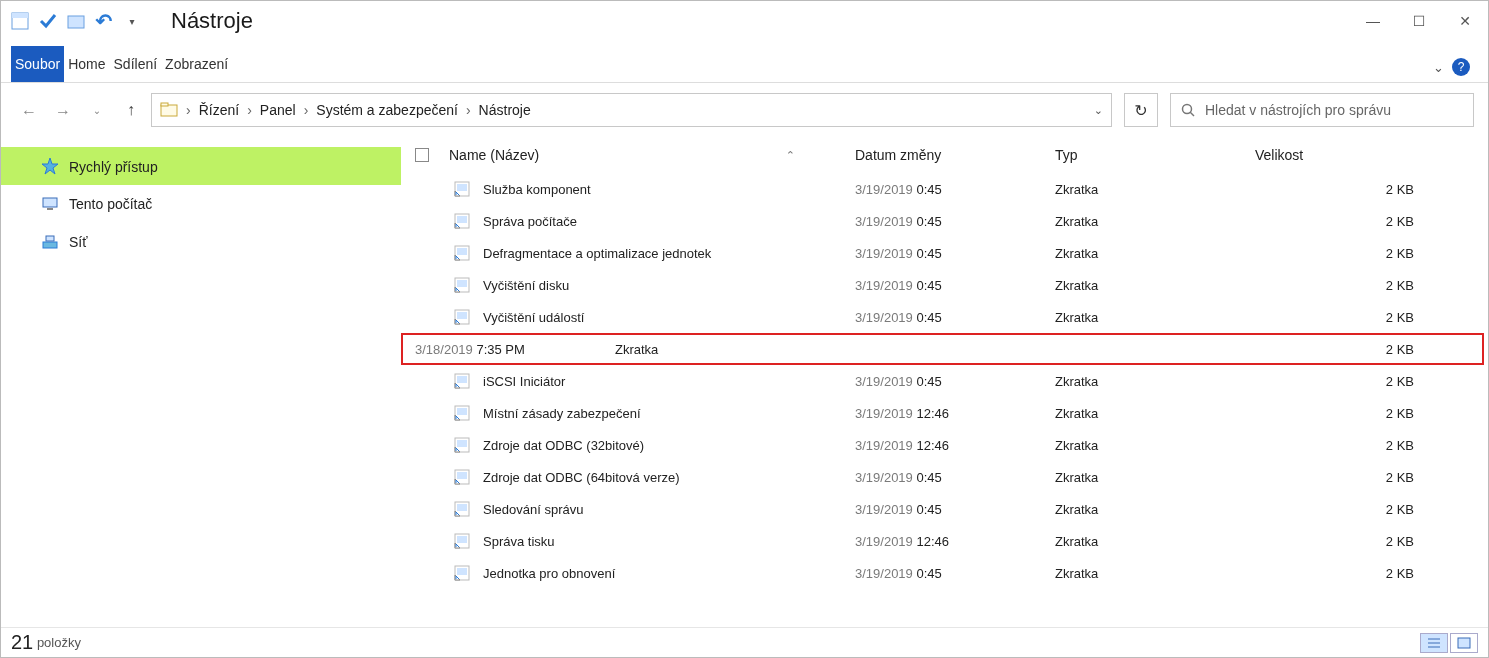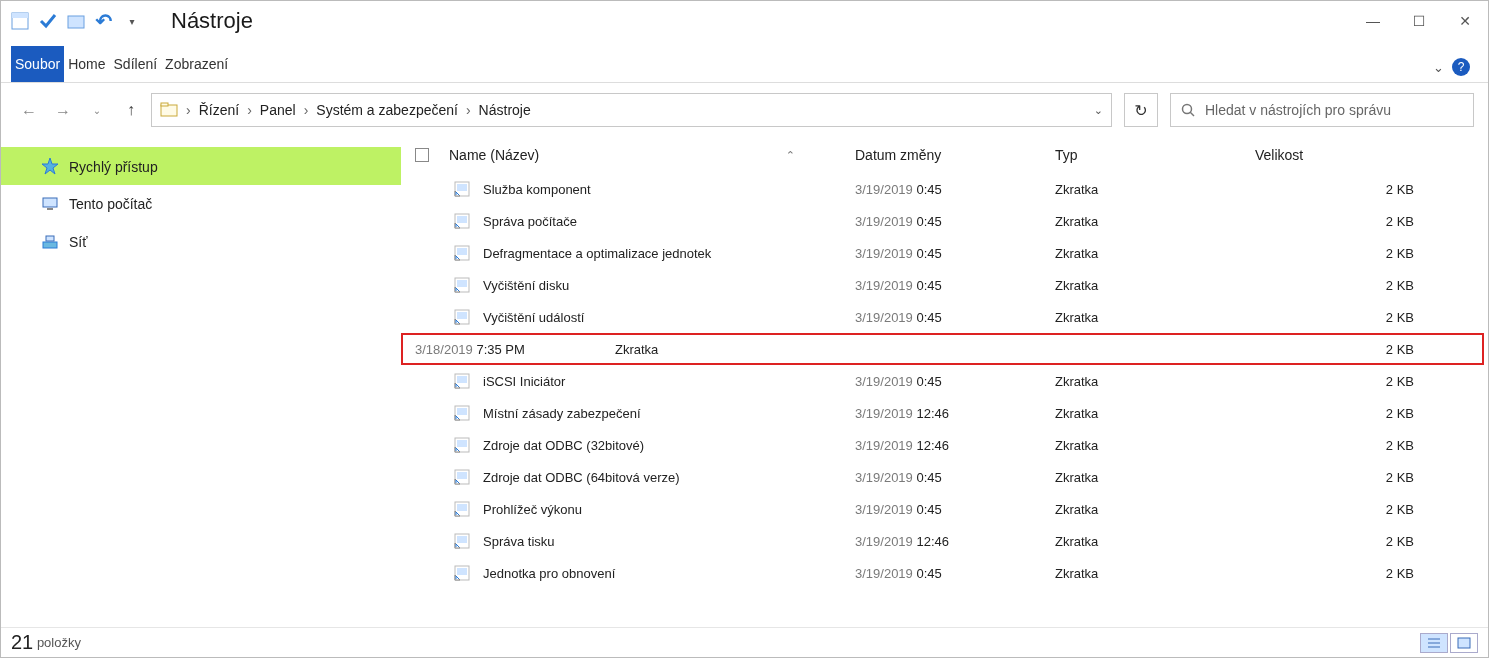--- a/index.html
+++ b/index.html
@@ -337,21 +337,21 @@
           <div class="row">
             <div class="name">
               <span class="file-icon">
                 <svg width="18" height="18">
                   <rect x="2" y="2" width="14" height="14" fill="#fff" stroke="#bbb"></rect>
                   <rect x="4" y="4" width="10" height="7" fill="#cfe4ff"></rect>
                   <polygon points="2,16 2,11 7,16" fill="#fff" stroke="#888"></polygon>
                   <polyline points="3,15 3,12 6,15" fill="none" stroke="#2b7bd6"></polyline>
                 </svg>
               </span>
-              <span>Prohlížeč výkonu</span>
+              <span>Sledování správu</span>
             </div>
             <div class="date">3/19/2019 <span class="time">0:45</span></div>
             <div class="type">Zkratka</div>
             <div class="size">2 KB</div>
           </div>
           <div class="row">
             <div class="name">
               <span class="file-icon">
                 <svg width="18" height="18">
                   <rect x="2" y="2" width="14" height="14" fill="#fff" stroke="#bbb"></rect>

